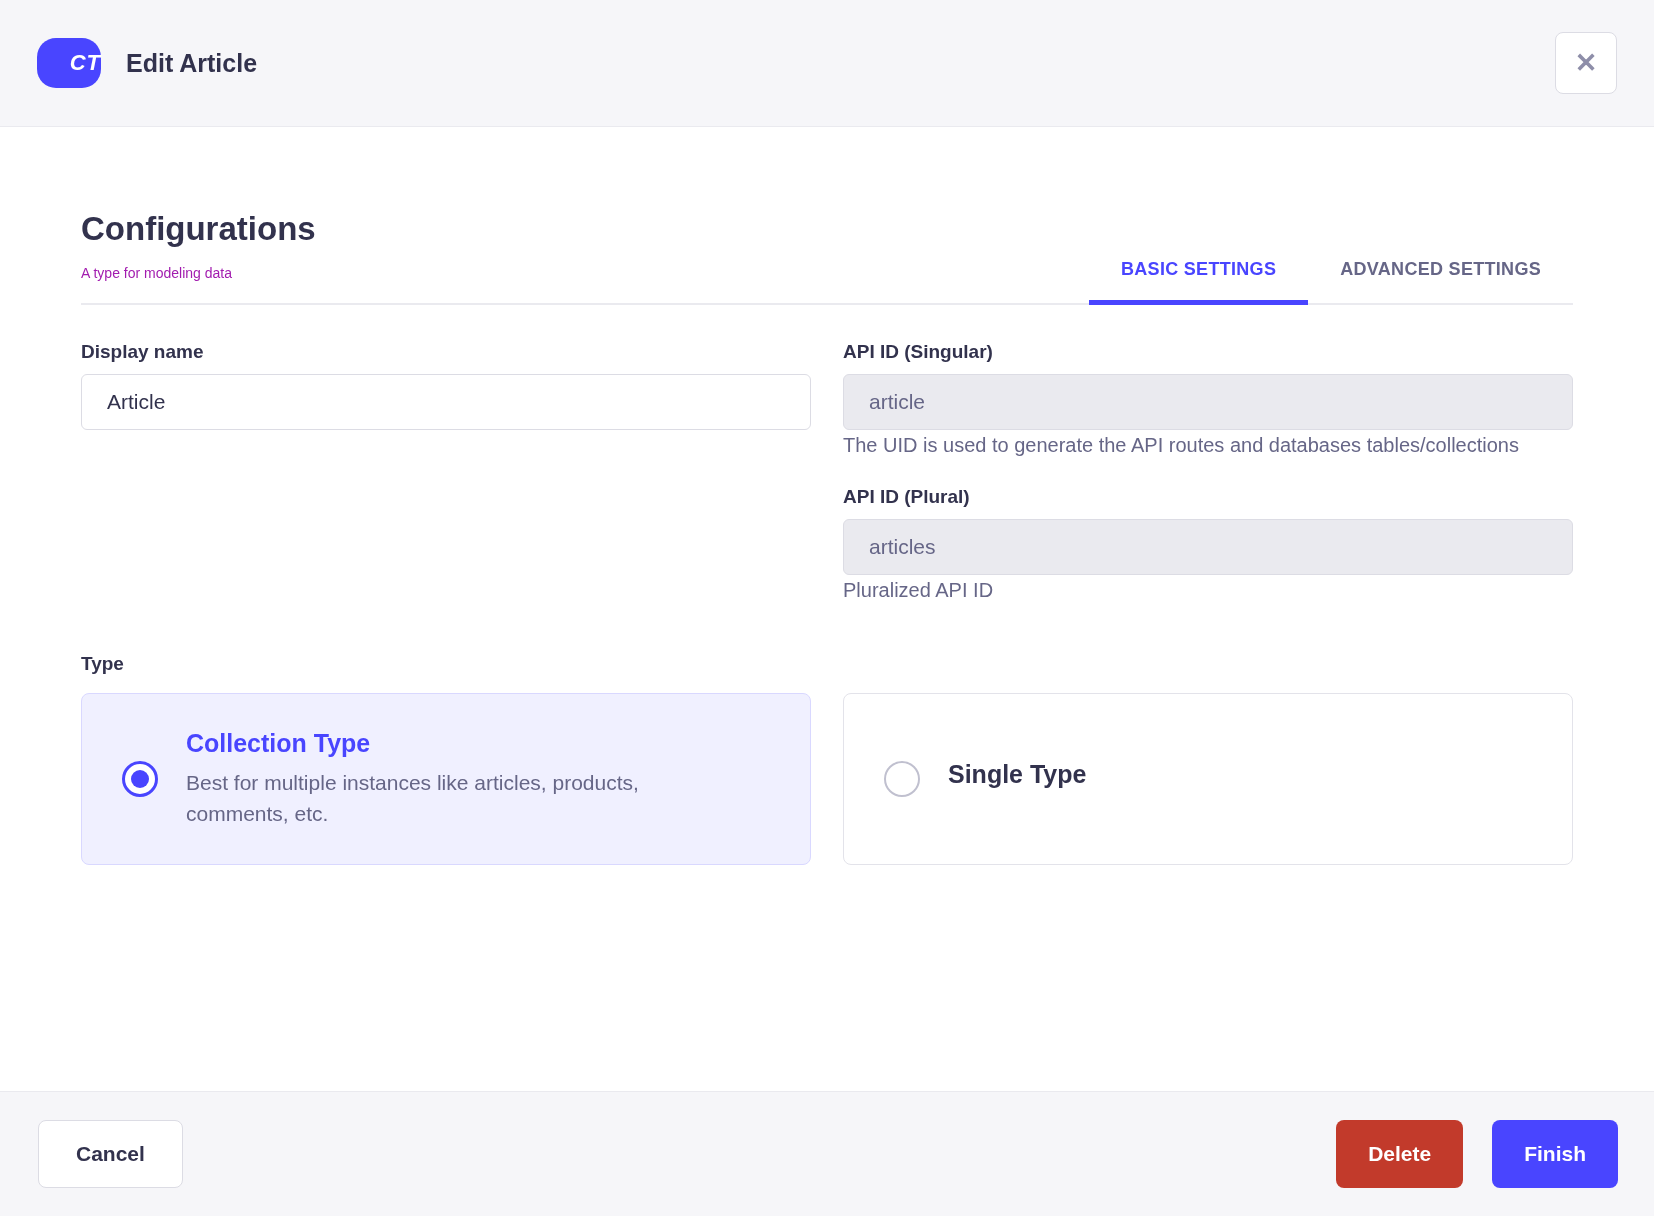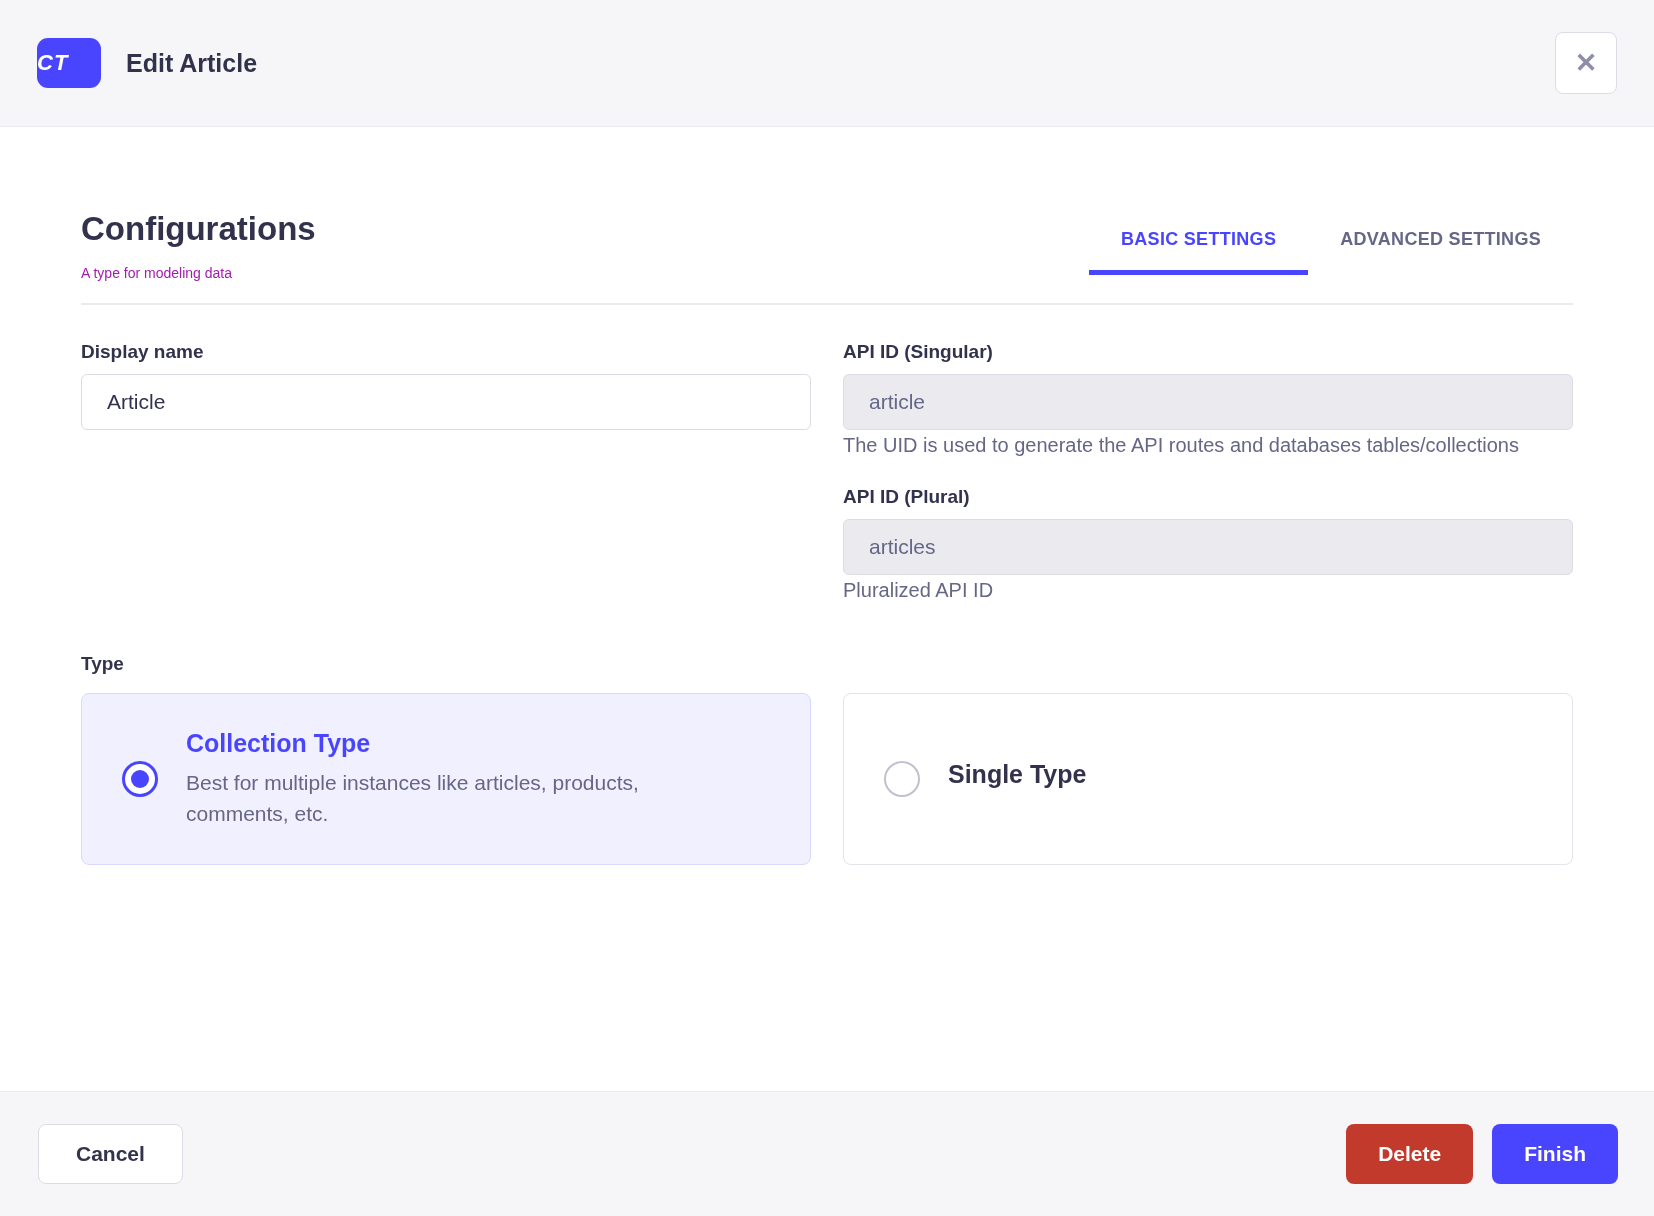--- a/index.html
+++ b/index.html
@@ -19,29 +19,29 @@
     background: #f6f6f9;
     border-bottom: 1px solid #eaeaef;
     display: flex;
     align-items: center;
     padding: 0 37px;
   }
   .ct-badge {
     width: 64px;
     height: 50px;
     background: #4945ff;
-    border-radius: 11px;
+    border-radius: 19px;
     color: #ffffff;
     font-weight: bold;
     font-style: italic;
     font-size: 22px;
     letter-spacing: 1px;
     display: flex;
     align-items: center;
-    justify-content: flex-start;
+    justify-content: flex-end;
   }
   .modal-title {
     margin-left: 25px;
     font-size: 25px;
     font-weight: bold;
     color: #32324d;
   }
   .header-spacer { flex: 1; }
   .close-btn {
     width: 62px;
@@ -63,21 +63,21 @@
 
   
   .modal-body {
     flex: 1;
     background: #ffffff;
     padding: 0 81px;
   }
   .intro-row {
     display: flex;
     justify-content: space-between;
-    align-items: flex-start;
+    align-items: flex-end;
     border-bottom: 2px solid #eaeaef;
     padding-top: 82px;
   }
   .intro { padding-bottom: 16px; }
   .intro h1 {
     font-size: 33px;
     line-height: 40px;
     font-weight: bold;
     color: #32324d;
     margin-bottom: 10px;
@@ -200,36 +200,36 @@
     flex: 0 0 125px;
     height: 125px;
     background: #f6f6f9;
     border-top: 1px solid #eaeaef;
     display: flex;
     align-items: center;
     justify-content: space-between;
     padding: 0 36px 0 38px;
   }
   .btn {
-    height: 60px;
+    height: 68px;
     border-radius: 8px;
     border: none;
     font-family: "Liberation Sans", sans-serif;
     font-size: 21px;
     font-weight: bold;
     padding: 0 32px;
     cursor: pointer;
   }
   .btn-cancel {
     background: #ffffff;
     border: 1px solid #dcdce4;
     color: #32324d;
     padding: 0 37px;
   }
-  .footer-right { display: flex; gap: 19px; }
+  .footer-right { display: flex; gap: 29px; }
   .btn-delete { background: #c23a2b; color: #ffffff; }
   .btn-finish { background: #4945ff; color: #ffffff; }
 </style>
 </head>
 <body>
 
 <header class="modal-header">
   <div class="ct-badge">
     <span>CT</span>
   </div>

